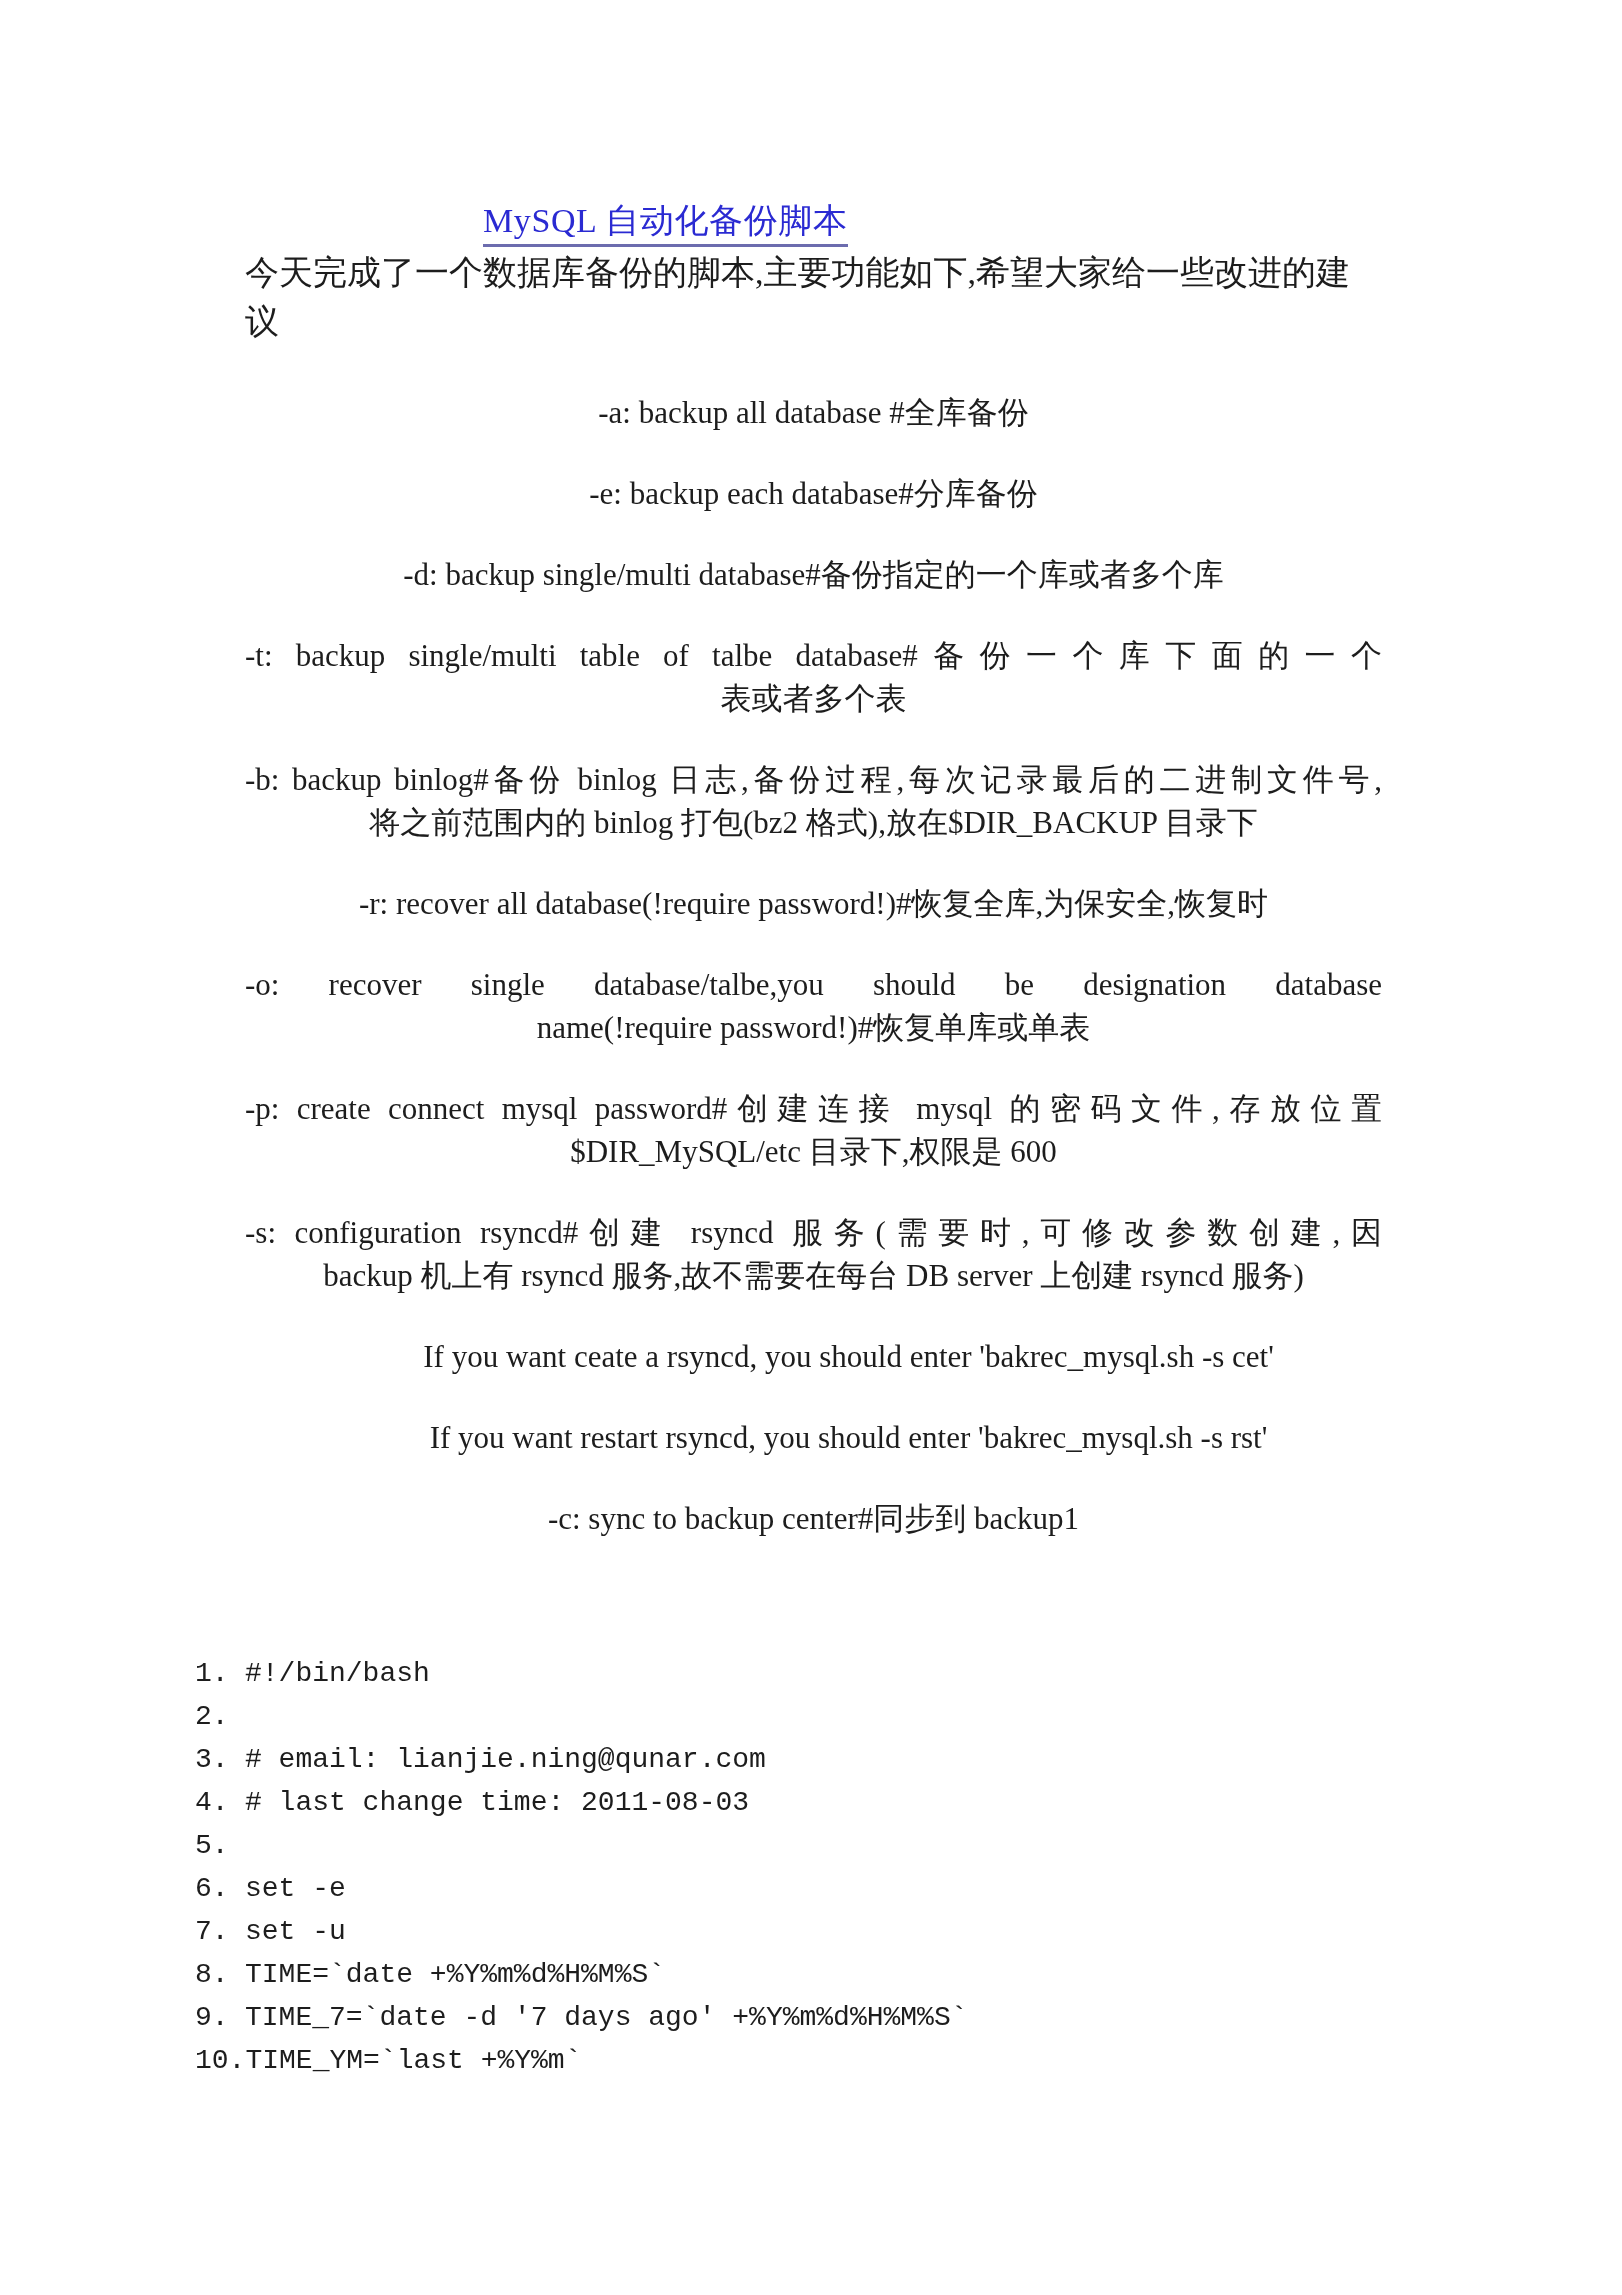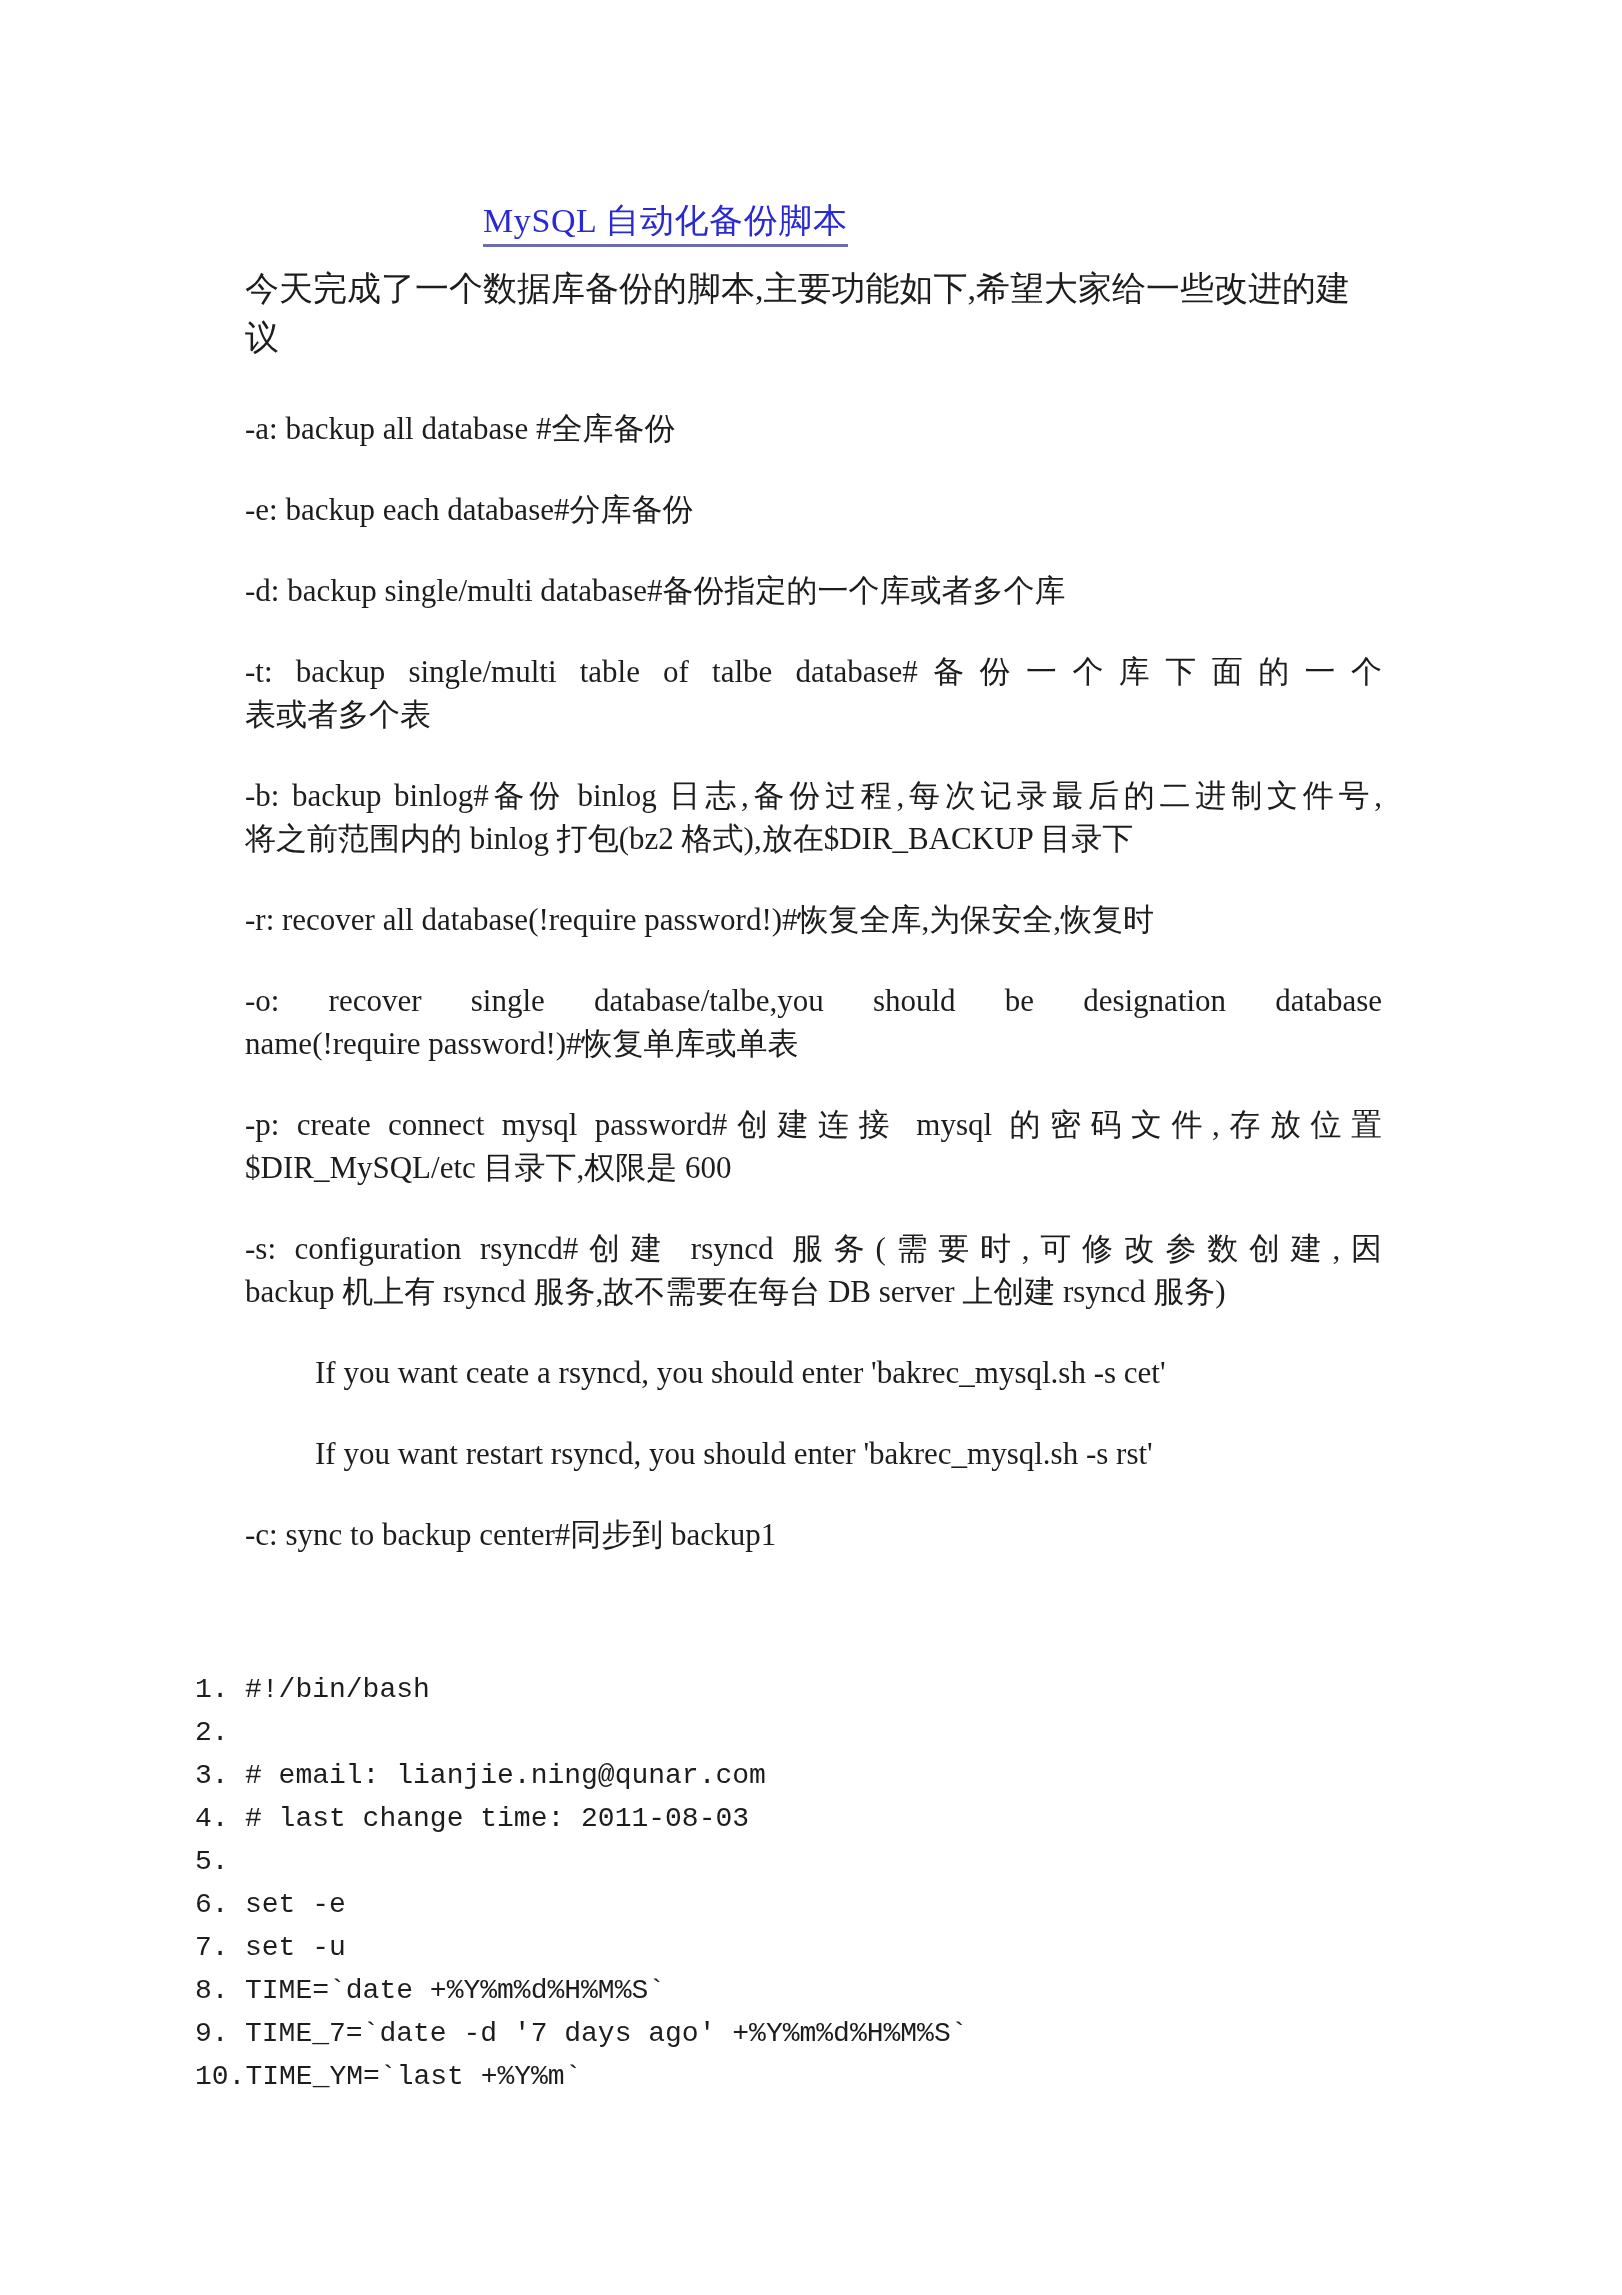--- a/index.html
+++ b/index.html
@@ -14,21 +14,21 @@
     font-family: "Liberation Serif", "DejaVu Serif", serif;
     overflow: hidden;
   }
   .page {
     box-sizing: border-box;
     width: 1622px;
     height: 2295px;
     padding: 201px 240px 0 245px;
   }
   .title-row {
-    margin: 0 0 17px 0;
+    margin: 0 0 1px 0;
   }
   .title-link {
     display: inline-block;
     margin-left: 238px;
     font-size: 34px;
     line-height: 40px;
     text-decoration: none;
     padding-bottom: 2.5px;
     border-bottom: 3.1px solid #6c6cae;
     color: #2a2ad2;
@@ -45,21 +45,21 @@
     line-height: 43px;
   }
   .para.indent {
     padding-left: 70px;
   }
   .pline {
     text-align: justify;
     text-align-last: justify;
   }
   .pline:last-child {
-    text-align: left;
+    text-align: center;
     text-align-last: auto;
   }
   #code {
     list-style: none;
     margin: 112px 0 0 -50px;
     padding: 0;
     font-family: "Liberation Mono", "DejaVu Sans Mono", monospace;
     font-size: 28px;
   }
   .code-line {

